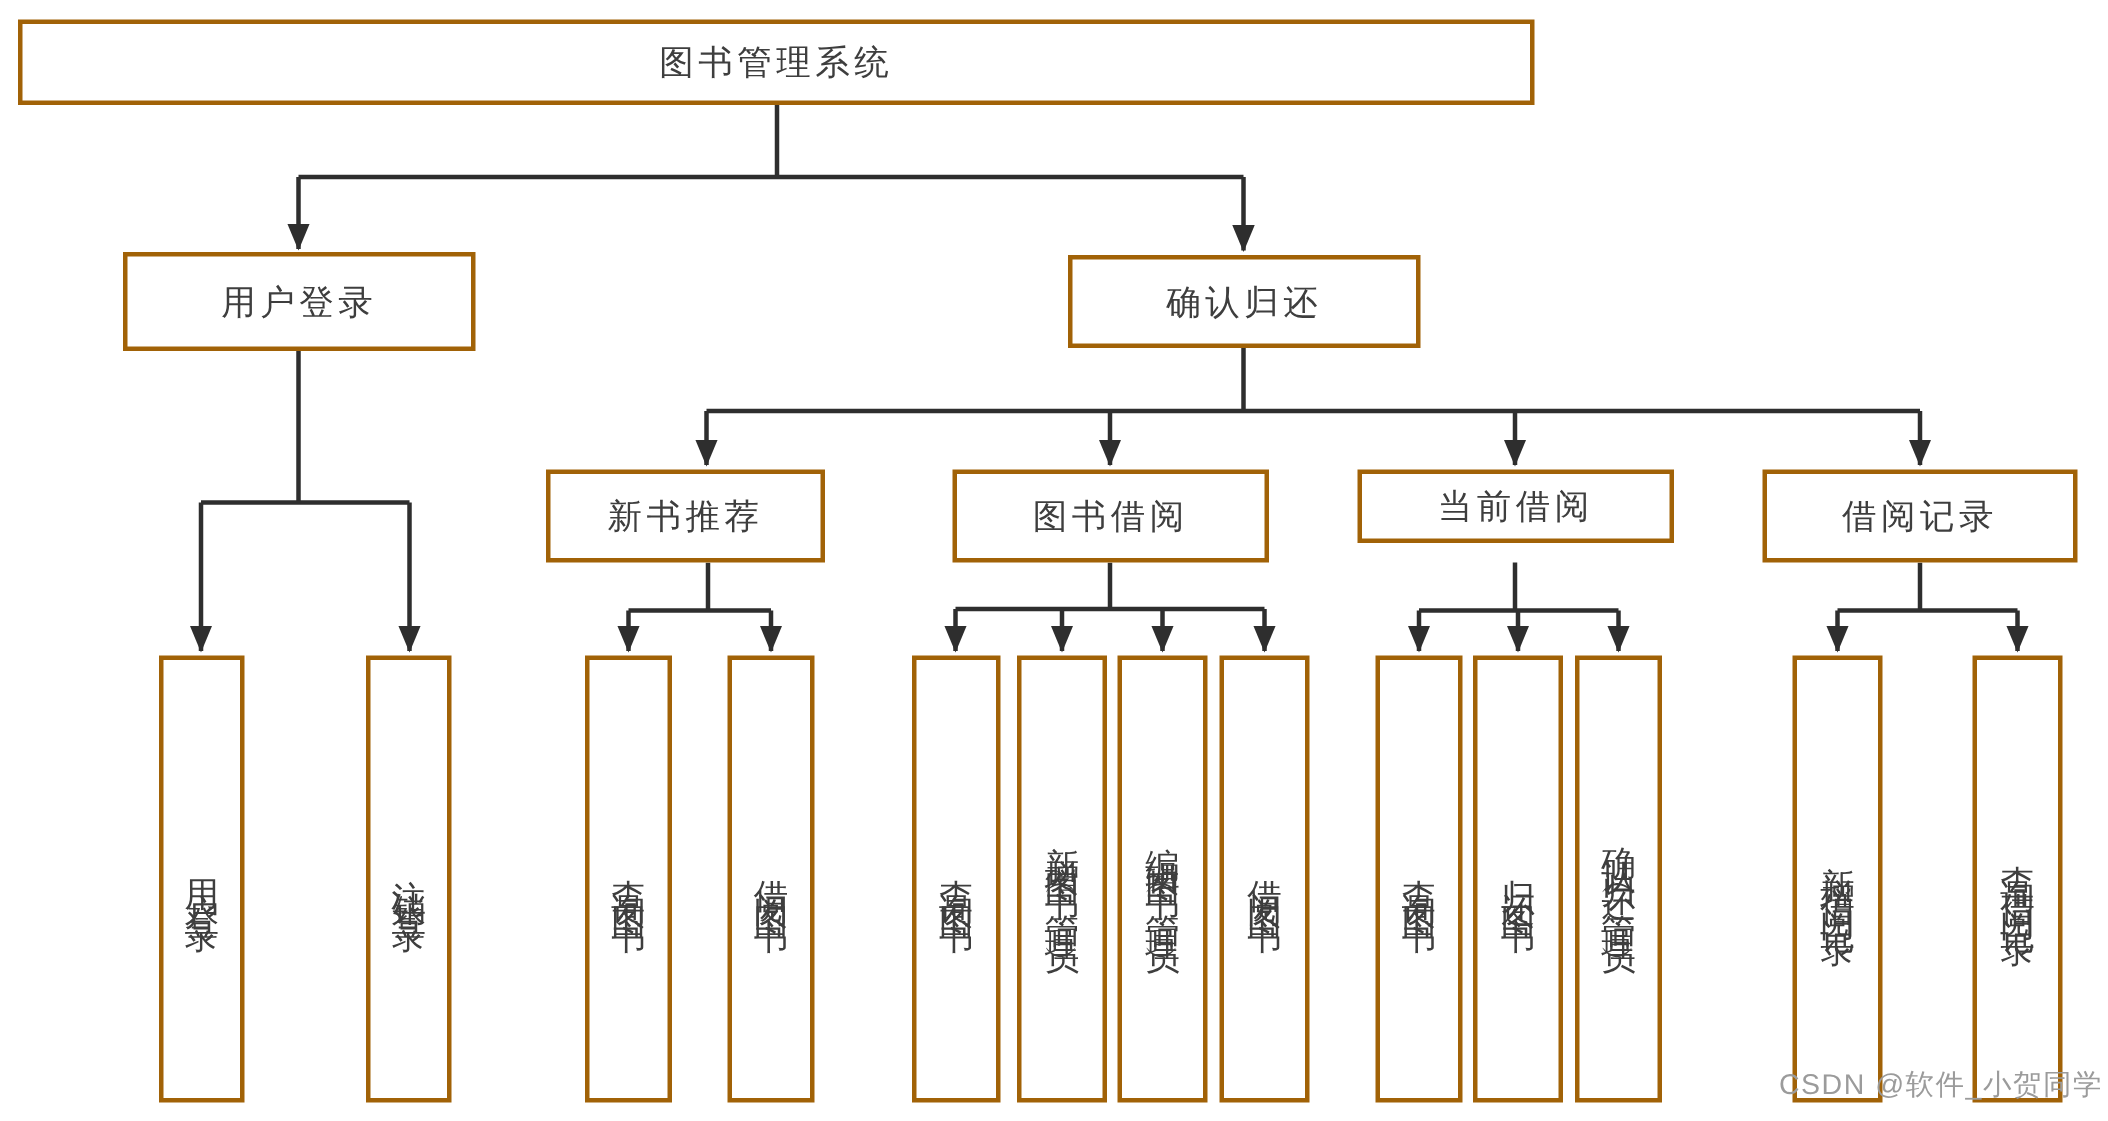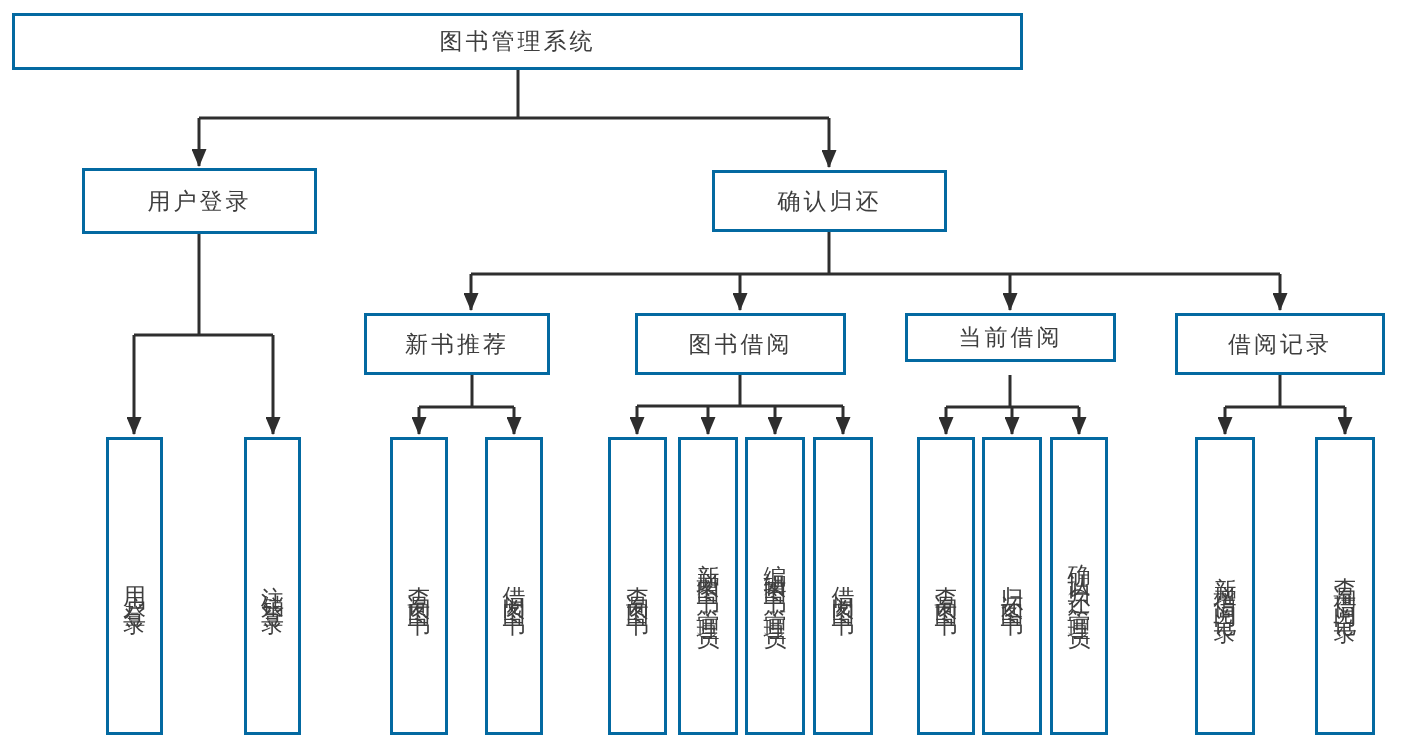--- a/index.html
+++ b/index.html
@@ -19,21 +19,21 @@
     position: absolute;
     left: 0;
     top: 0;
     width: 1405px;
     height: 747px;
     pointer-events: none;
   }
   .node {
     position: absolute;
     box-sizing: border-box;
-    border: 3px solid #0369a1;
+    border: 3px solid #a16207;
     background: #ffffff;
     display: flex;
     align-items: center;
     justify-content: center;
     color: #3e3e3e;
   }
   .node-h span {
     font-size: 23px;
     letter-spacing: 3px;
     white-space: nowrap;
@@ -174,14 +174,15 @@
     <span>确认归还（管理员）</span>
   </div>
 
   <div class="node node-v" style="left:1195px; top:437px; width:60px; height:298px;">
     <span>新增借阅记录</span>
   </div>
   <div class="node node-v" style="left:1315px; top:437px; width:60px; height:298px;">
     <span>查询借阅记录</span>
   </div>
 
+  <div class="watermark">CSDN @软件_小贺同学</div>
 
 </div>
 
 </body></html>

